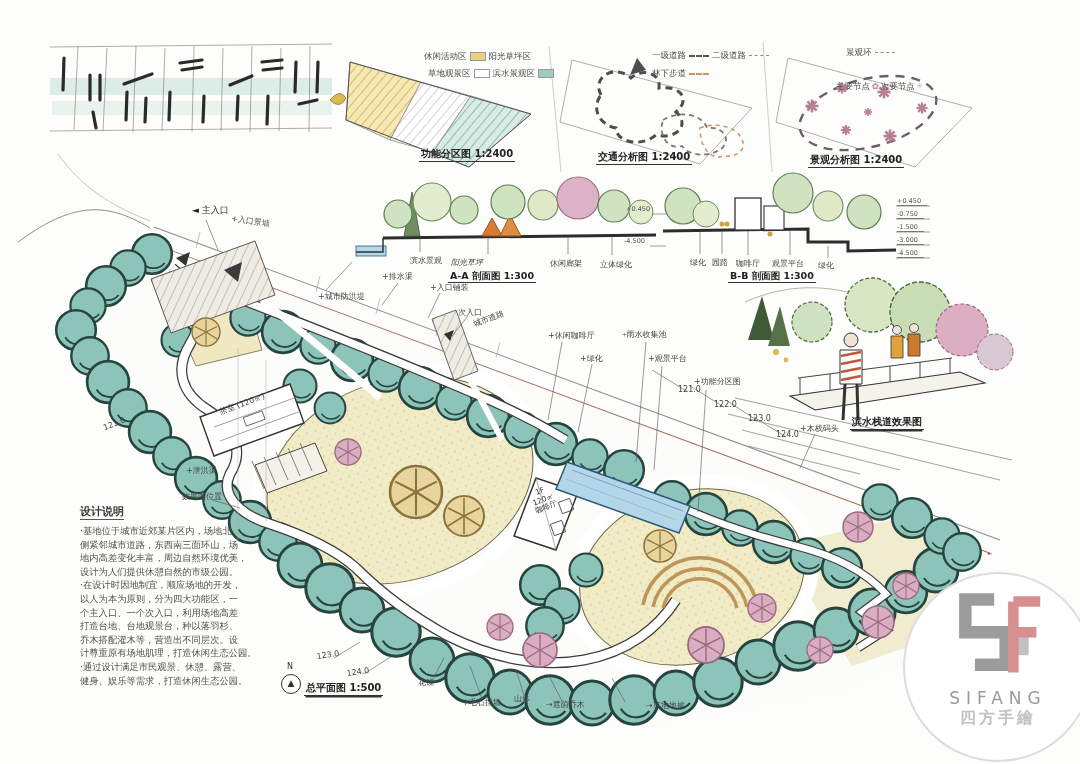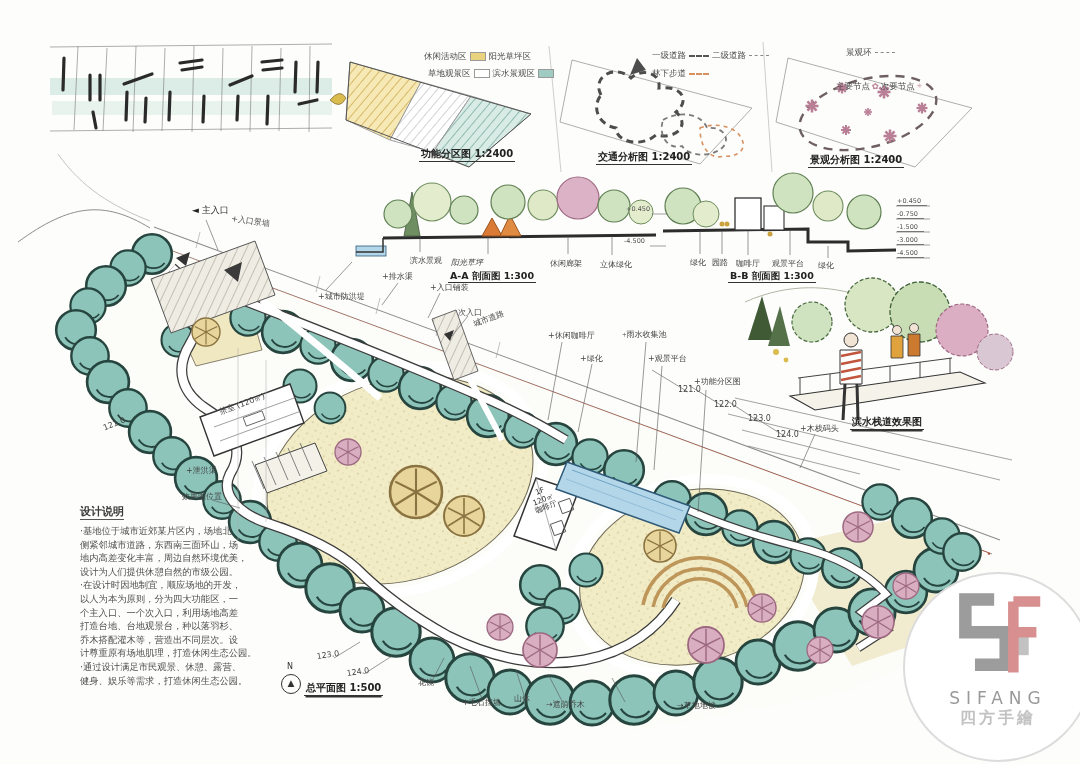--- a/index.html
+++ b/index.html
@@ -530,21 +530,21 @@
   <span class="lbl sm" style="left:648px;top:354px;">+观景平台</span>
   <span class="lbl sm" style="left:694px;top:377px;">+功能分区图</span>
   <span class="lbl sm" style="left:800px;top:424px;">+木栈码头</span>
   <span class="lbl sm" style="left:218px;top:408px;transform:rotate(-20deg);">茶室 (120㎡)</span>
   <span class="lbl sm" style="left:182px;top:492px;">效果图位置</span>
   <span class="lbl sm" style="left:154px;top:466px;margin-left:32px;">+泄洪渠</span>
   <span class="lbl sm" style="left:418px;top:678px;">花镜</span>
   <span class="lbl sm" style="left:462px;top:698px;">+毛石挡墙</span>
   <span class="lbl sm" style="left:514px;top:694px;">山体</span>
   <span class="lbl sm" style="left:546px;top:700px;">→遮荫乔木</span>
-  <span class="lbl sm" style="left:641px;top:701px;padding-left:36px;">→草地地被</span>
+  <span class="lbl sm" style="left:610px;top:701px;padding-left:36px;">→草地地被</span>
 
   <span class="lbl sm" style="left:678px;top:385px;">121.0</span>
   <span class="lbl sm" style="left:714px;top:400px;">122.0</span>
   <span class="lbl sm" style="left:748px;top:414px;">123.0</span>
   <span class="lbl sm" style="left:776px;top:430px;">124.0</span>
   <span class="lbl sm" style="left:102px;top:424px;transform:rotate(-22deg);">121.0</span>
   <span class="lbl sm" style="left:316px;top:652px;transform:rotate(-8deg);">123.0</span>
   <span class="lbl sm" style="left:346px;top:669px;transform:rotate(-8deg);">124.0</span>
 
   <div class="lbl" style="left:528px;top:492px;transform:rotate(-22deg);text-align:center;font-size:7.5px;line-height:8.5px;">

